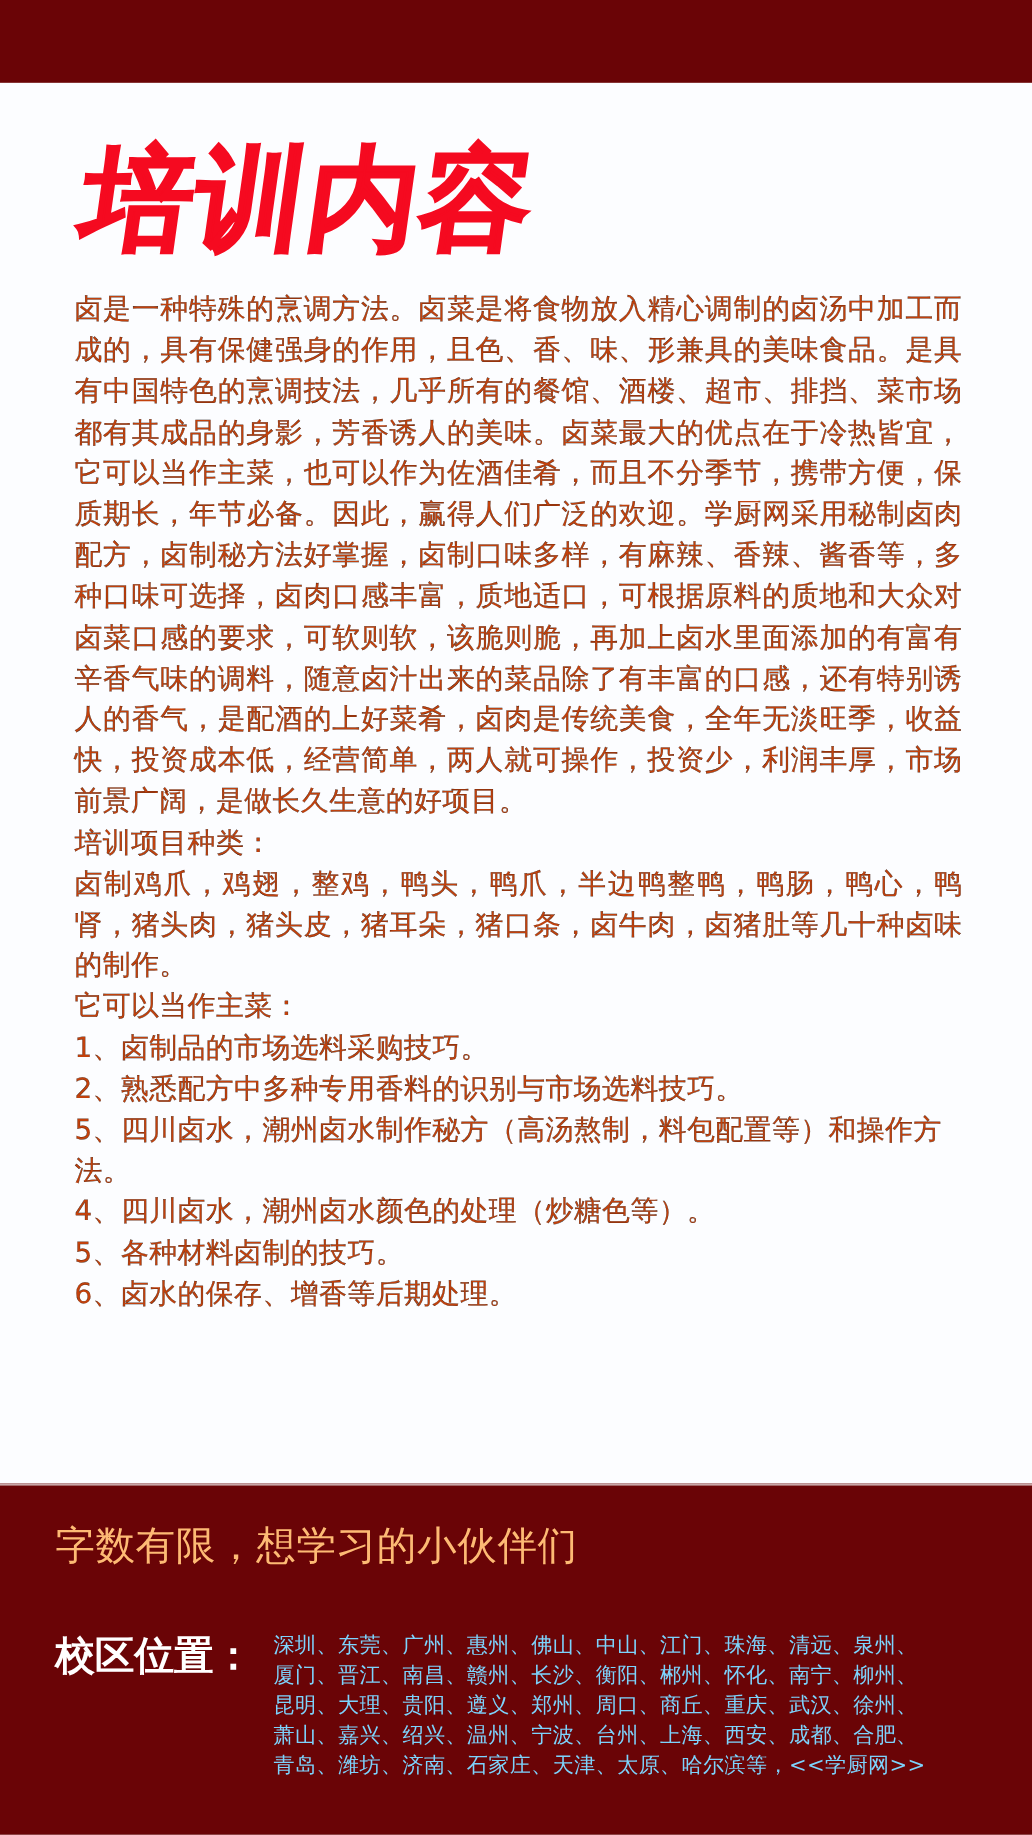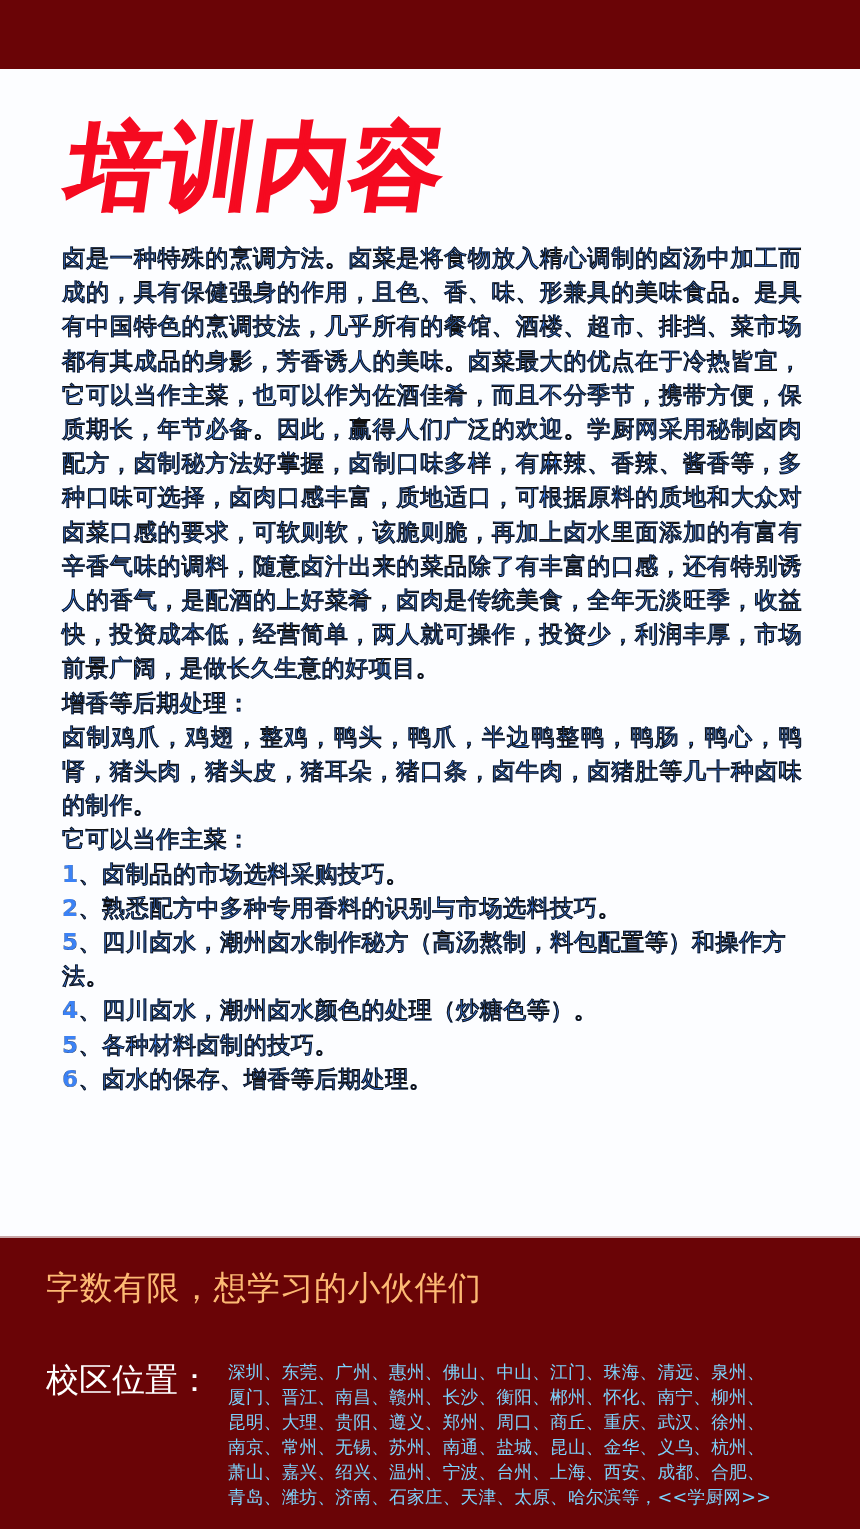--- a/index.html
+++ b/index.html
@@ -20,22 +20,22 @@
       font-size: 92px; line-height: 100px;
       color: #f50a20;
       letter-spacing: 2px;
       transform: skewX(-8deg) scaleY(1.02);
       transform-origin: left bottom;
       -webkit-text-stroke: 2px #f50a20;
     }
     .content {
       position: absolute; left: 62px; top: 241px; width: 740px;
       font-size: 23.2px; line-height: 34.2px;
-      color: #3b82f6;
-      font-weight: bold;
+      color: #c2410c;
+      font-weight: normal;
       -webkit-text-stroke: 0.2px #111;
       letter-spacing: 0.4px;
     }
     .content p { margin: 0; text-align: justify; text-align-last: left; }
     .content .heading { margin: 0; }
     .content .list-item { margin: 0; }
     .footer {
       position: absolute; left: 0; top: 1236px; width: 860px; height: 293px;
       background: #6a0406;
       border-top: 2px solid #c9a7a8;
@@ -44,52 +44,51 @@
     .footer .line {
       position: absolute; left: 46px;
       font-size: 33px; line-height: 40px;
       color: #fdba74; white-space: nowrap;
       letter-spacing: 0.5px;
     }
     .footer .line1 { top: 30px; }
     .footer .line2 { top: 76px; }
     .footer .campus-label {
       position: absolute; left: 46px; top: 122px;
-      font-size: 33px; line-height: 40px; color: #fff; white-space: nowrap;
+      font-size: 33px; line-height: 40px; color: #fff; white-space: nowrap; font-weight: bold;
     }
     .footer .cities {
       position: absolute; left: 228px; top: 122px; width: 600px;
       font-size: 17.6px; line-height: 25px; color: #7dd3fc;
       letter-spacing: 0.3px;
     }
   </style>
 </head>
 <body>
 
 <div class="top-bar"></div>
 
 <div class="title">培训内容</div>
 
 <div class="content">
   <p>卤是一种特殊的烹调方法。卤菜是将食物放入精心调制的卤汤中加工而成的，具有保健强身的作用，且色、香、味、形兼具的美味食品。是具有中国特色的烹调技法，几乎所有的餐馆、酒楼、超市、排挡、菜市场都有其成品的身影，芳香诱人的美味。卤菜最大的优点在于冷热皆宜，它可以当作主菜，也可以作为佐酒佳肴，而且不分季节，携带方便，保质期长，年节必备。因此，赢得人们广泛的欢迎。学厨网采用秘制卤肉配方，卤制秘方法好掌握，卤制口味多样，有麻辣、香辣、酱香等，多种口味可选择，卤肉口感丰富，质地适口，可根据原料的质地和大众对卤菜口感的要求，可软则软，该脆则脆，再加上卤水里面添加的有富有辛香气味的调料，随意卤汁出来的菜品除了有丰富的口感，还有特别诱人的香气，是配酒的上好菜肴，卤肉是传统美食，全年无淡旺季，收益快，投资成本低，经营简单，两人就可操作，投资少，利润丰厚，市场前景广阔，是做长久生意的好项目。</p>
-  <div class="heading">增香等后期处理：</div>
+  <div class="heading">培训项目种类：</div>
   <p>卤制鸡爪，鸡翅，整鸡，鸭头，鸭爪，半边鸭整鸭，鸭肠，鸭心，鸭肾，猪头肉，猪头皮，猪耳朵，猪口条，卤牛肉，卤猪肚等几十种卤味的制作。</p>
   <div class="heading">它可以当作主菜：</div>
   <div class="list-item">1、卤制品的市场选料采购技巧。</div>
   <div class="list-item">2、熟悉配方中多种专用香料的识别与市场选料技巧。</div>
   <div class="list-item">5、四川卤水，潮州卤水制作秘方（高汤熬制，料包配置等）和操作方法。</div>
   <div class="list-item">4、四川卤水，潮州卤水颜色的处理（炒糖色等）。</div>
   <div class="list-item">5、各种材料卤制的技巧。</div>
   <div class="list-item">6、卤水的保存、增香等后期处理。</div>
 </div>
 
 <div class="footer">
   <div class="line line1">字数有限，想学习的小伙伴们</div>
   <div class="campus-label">校区位置：</div>
   <div class="cities">
     <div>深圳、东莞、广州、惠州、佛山、中山、江门、珠海、清远、泉州、</div>
     <div>厦门、晋江、南昌、赣州、长沙、衡阳、郴州、怀化、南宁、柳州、</div>
     <div>昆明、大理、贵阳、遵义、郑州、周口、商丘、重庆、武汉、徐州、</div>
-    <div>南京、常州、无锡、苏州、南通、盐城、昆山、金华、义乌、杭州、</div>
     <div>萧山、嘉兴、绍兴、温州、宁波、台州、上海、西安、成都、合肥、</div>
     <div>青岛、潍坊、济南、石家庄、天津、太原、哈尔滨等，&lt;&lt;学厨网&gt;&gt;</div>
   </div>
 </div>
 
 </body></html>

